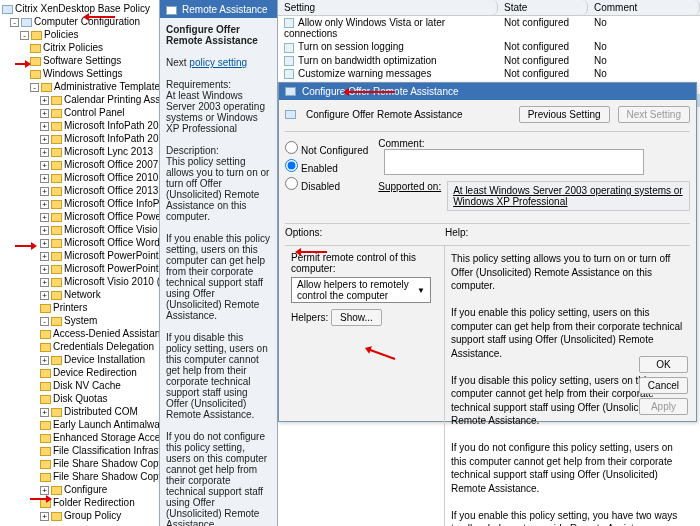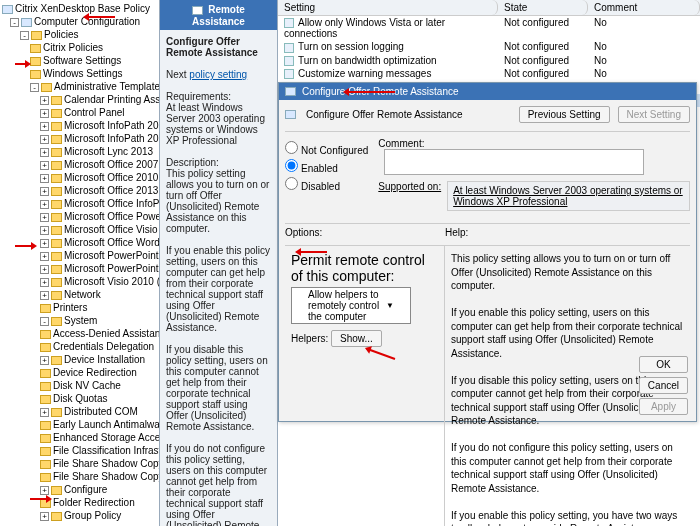--- a/index.html
+++ b/index.html
@@ -13,21 +13,21 @@
 .tree li { white-space: nowrap; padding-left: 2px; line-height: 13px; color: #000; }
 .tree .ind1 { padding-left: 10px; } .tree .ind2 { padding-left: 20px; }
 .tree .ind3 { padding-left: 30px; } .tree .ind4 { padding-left: 40px; }
 .tree .ind5 { padding-left: 40px; }
 .exp { display: inline-block; width: 9px; height: 9px; border: 1px solid #888; text-align: center; line-height: 7px; font-size: 8px; margin-right: 2px; background: #fff; }
 .fld, .ico { display: inline-block; width: 11px; height: 9px; background: #ffd76a; border: 1px solid #cda020; margin-right: 2px; vertical-align: middle; }
 .ico { background: #d8e8ff; border-color: #8ab; }
 
 
 .mid { width: 118px; background: #eef2f6; border-right: 1px solid #9ab; }
-.mid-hdr { background: #3b72b5; color: #fff; padding: 3px 6px; font-weight: bold; font-size: 11px; text-align: center; }
+.mid-hdr { background: #3b72b5; color: #fff; padding: 3px 6px; font-weight: normal; font-size: 11px; }
 .mid-body { padding: 6px; font-size: 10px; color: #222; }
 .mid-body b { font-weight: bold; }
 .link { color: #05a; text-decoration: underline; }
 
 
 .right { flex: 1; background: #fff; position: relative; }
 .list-hdr { display: flex; background: #eef2f6; border-bottom: 1px solid #ccc; }
 .list-hdr div { padding: 2px 6px; border-right: 1px solid #ccc; font-size: 10px; border-radius: 6px; }
 .c-set { flex: 0 0 220px; } .c-state { flex: 0 0 90px; } .c-com { flex: 1; }
 .row { display: flex; font-size: 10px; }
@@ -43,23 +43,23 @@
 .btn { background: #f5f5f5; border: 1px solid #aaa; padding: 2px 8px; font-size: 10px; border-radius: 2px; }
 .btn[disabled] { color: #999; }
 .radios { display: inline-block; vertical-align: top; }
 .radios label { display: block; margin: 3px 0; font-size: 11px; }
 .comment-box { display: inline-block; width: 260px; height: 26px; background: #fff; border: 1px solid #aaa; vertical-align: top; margin-left: 6px; }
 .supported { display: flex; align-items: flex-start; gap: 6px; margin: 6px 0; text-decoration: underline; }
 .sup-box { flex: 1; background: #eef0f3; border: 1px solid #ccc; padding: 3px 5px; font-size: 10px; }
 .opts { display: flex; border-top: 1px solid #ccc; margin-top: 4px; }
 .opt-l { width: 160px; padding: 6px; border-right: 1px solid #ccc; }
 .opt-r { flex: 1; padding: 6px; font-size: 10px; line-height: 1.35; }
-.drop { width: 120px; background: #fff; border: 1px solid #888; padding: 1px 16px; font-size: 10px; display: flex; justify-content: space-between; align-items: center; }
+.drop { width: 140px; background: #fff; border: 1px solid #888; padding: 1px 5px; font-size: 10px; display: flex; justify-content: space-between; align-items: center; }
 .drop span.ar { font-size: 8px; }
-.optlabel { font-size: 14px; margin-bottom: 3px; display: block; }
+.optlabel { font-size: 10px; margin-bottom: 3px; display: block; }
 .helpers { margin-top: 6px; }
 .dlg-foot { position: absolute; bottom: 6px; right: 8px; display: flex; gap: 4px; flex-direction: column; }
 
 
 .arrow { position: absolute; height: 2px; background: #d00; transform-origin: left center; }
 .arrow::after { content: ""; position: absolute; right: -6px; top: -3px; border: 4px solid transparent; border-left: 6px solid #d00; }
 </style>
 </head>
 <body>
 

